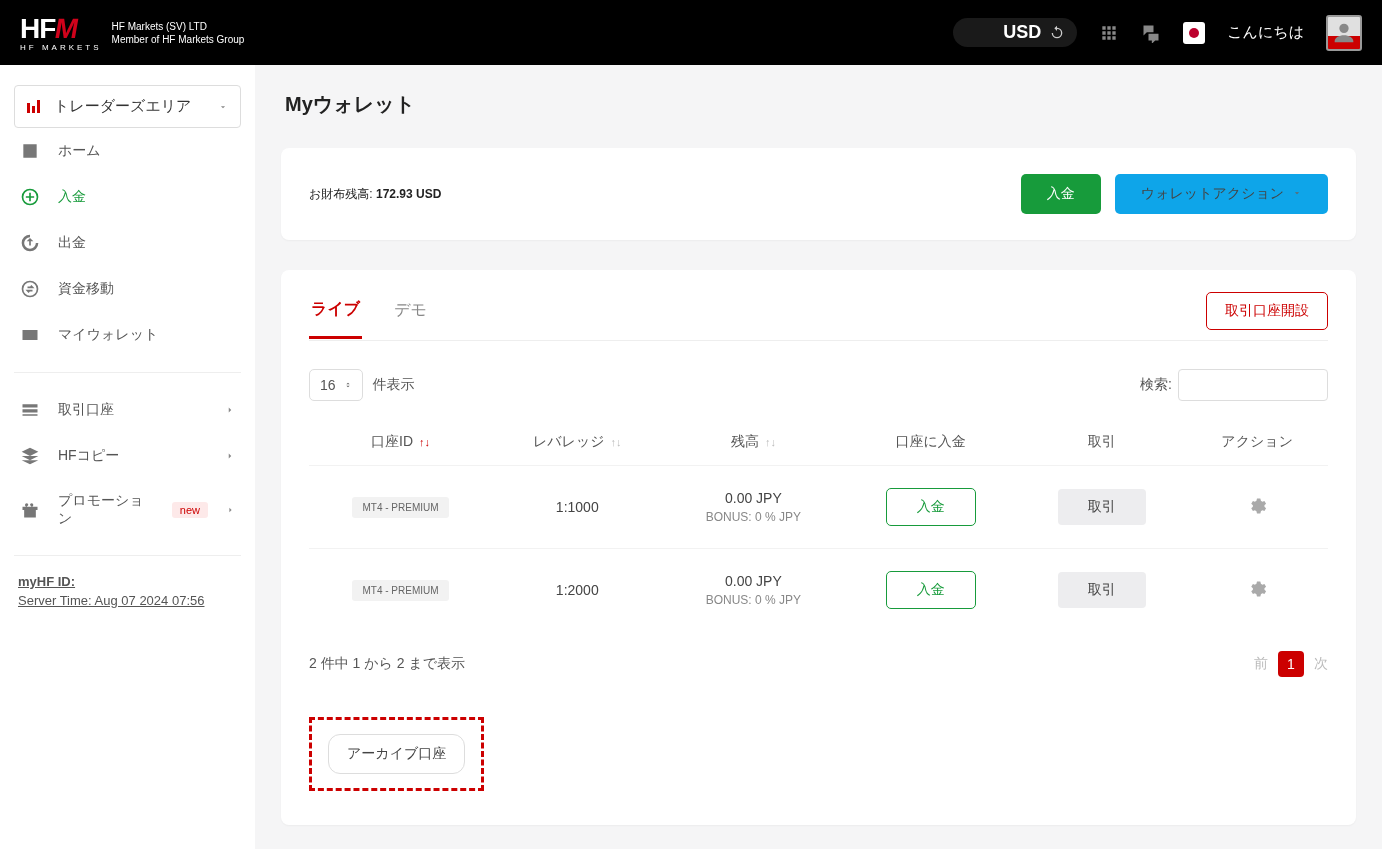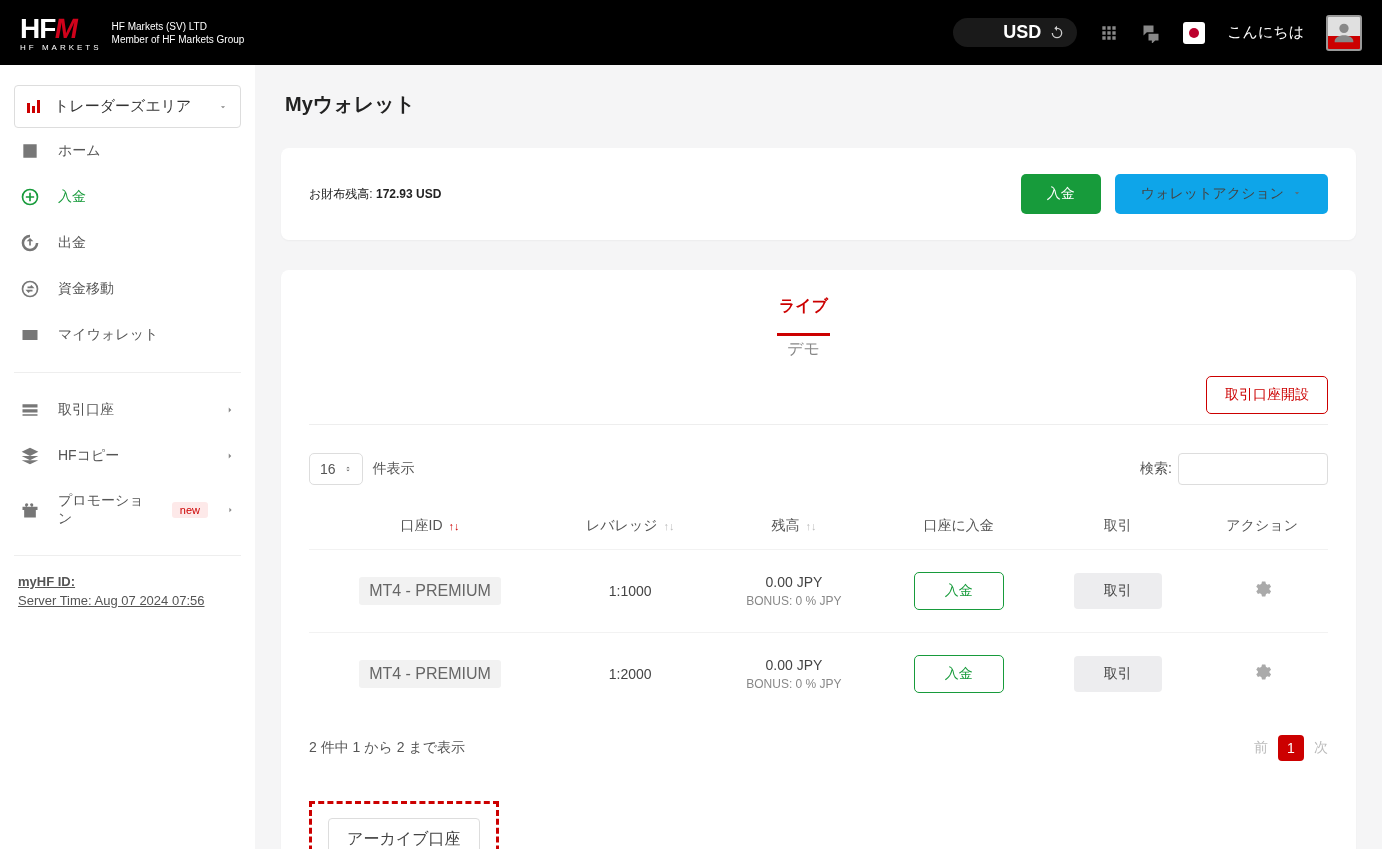--- a/index.html
+++ b/index.html
@@ -51,46 +51,46 @@
 .balance-value { font-weight: 700; }
 .btn { border: none; border-radius: 5px; padding: 11px 26px; font-size: 14px; cursor: pointer; }
 .btn-green { background: #179b3b; color: #fff; }
 .btn-grey  { background: #0ea5e9; color: #444; }
 .btn-outline-green { background: #fff; border: 1px solid #179b3b; color: #179b3b; padding: 9px 30px; }
 .btn-outline-red   { background: #fff; border: 1px solid #c00; color: #c00; padding: 9px 18px; }
 .btn-grey-sm { background: #ededef; color: #444; padding: 9px 30px; border-radius: 4px; }
 .balance-actions { margin-left: auto; display: flex; gap: 14px; }
 
 .accounts-card { margin-top: 30px; padding: 22px 28px 34px; }
-.tabs-row { display: flex; align-items: center; border-bottom: 1px solid #eee; flex-direction: column; }
+.tabs-row { display: flex; align-items: center; border-bottom: 1px solid #eee; }
 .tab { padding: 4px 2px 16px; margin-right: 30px; font-size: 16px; color: #888; cursor: pointer; }
 .tab.active { color: #c00; font-weight: 700; border-bottom: 3px solid #c00; margin-bottom: -1.5px; }
 .open-acct-btn { margin-left: auto; margin-bottom: 10px; }
 
 .controls-row { display: flex; align-items: center; margin: 28px 0 18px; font-size: 14px; color: #555; }
 .page-size { border: 1px solid #ddd; border-radius: 5px; padding: 7px 10px; display: flex; align-items: center; gap: 8px; margin-right: 10px; }
 .search-wrap { margin-left: auto; display: flex; align-items: center; gap: 6px; }
 .search-input { border: 1px solid #ddd; border-radius: 4px; height: 32px; width: 150px; padding: 0 8px; }
 
 table { width: 100%; border-collapse: collapse; }
 th { font-weight: 400; color: #555; font-size: 14px; padding: 14px 6px; text-align: center; }
 th .sort { font-size: 11px; color: #bbb; margin-left: 6px; }
 th.id-col .sort { color: #c00; }
 td { text-align: center; padding: 22px 6px; font-size: 14px; color: #444; border-top: 1px solid #f2f2f2; }
-.acct-tag { background: #f2f2f2; color: #666; font-size: 16px; padding: 5px 10px; border-radius: 3px; display: inline-block; }
+.acct-tag { background: #f2f2f2; color: #666; font-size: 10px; padding: 5px 10px; border-radius: 3px; display: inline-block; }
 .bonus { font-size: 12px; color: #888; margin-top: 4px; }
 .gear { width: 20px; height: 20px; fill: #aaa; }
 
 .table-footer { display: flex; align-items: center; margin-top: 20px; font-size: 14px; color: #555; }
 .pager { margin-left: auto; display: flex; align-items: center; gap: 10px; }
 .pager .pg { color: #bbb; }
 .pager .pg.current { background: #c00; color: #fff; border-radius: 4px; width: 26px; height: 26px; display: inline-flex; align-items: center; justify-content: center; }
 
 .archive-wrap { margin-top: 40px; display: inline-block; padding: 14px 16px; border: 3px dashed #c00; }
-.archive-btn { border: 1px solid #ddd; background: #fff; padding: 10px 18px; border-radius: 4px; font-size: 16px; color: #444; }
+.archive-btn { border: 1px solid #ddd; background: #fff; padding: 10px 18px; border-radius: 12px; font-size: 14px; color: #444; }
 </style>
 </head>
 <body>
 
 <div class="topbar">
   <div class="logo">
     <div>
       <div class="logo-mark"><span>HF</span><span class="red">M</span></div>
       <div class="logo-sub">HF MARKETS</div>
     </div>

